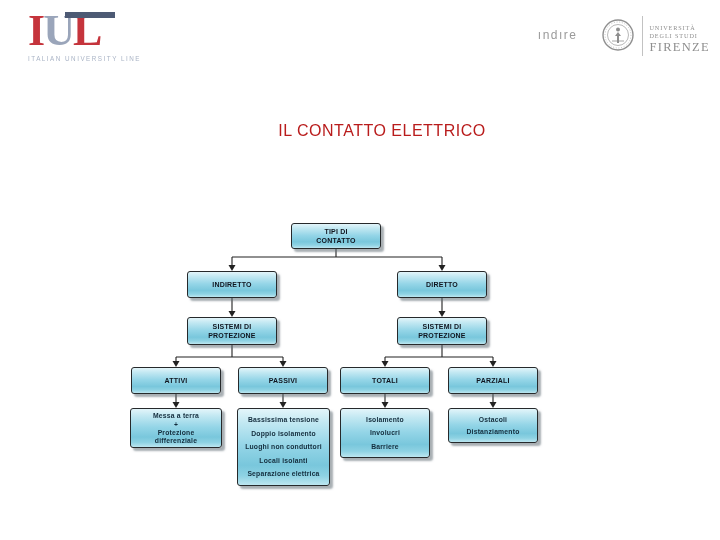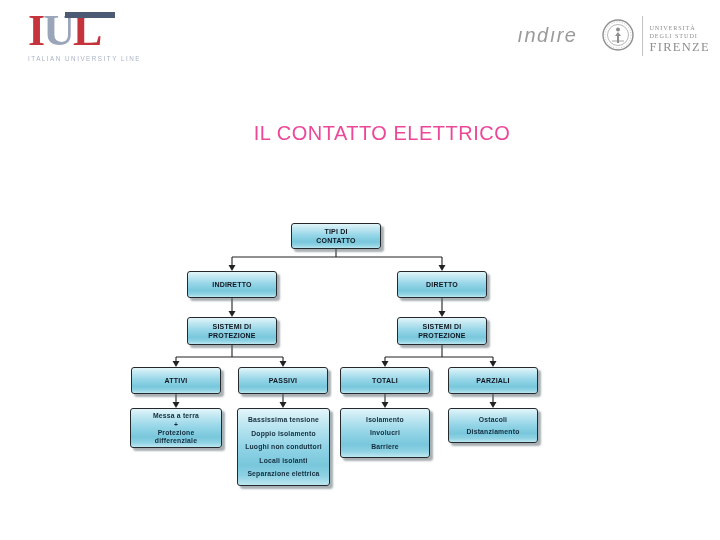--- a/index.html
+++ b/index.html
@@ -13,31 +13,31 @@
   
   .iul { position:absolute; left:28px; top:8px; width:110px; }
   .iul-bar { position:absolute; left:37px; top:4px; width:50px; height:6px; background:#4d5a74; }
   .iul-letters { font-family:"Liberation Serif", serif; font-weight:bold; font-size:44px; line-height:1.05; letter-spacing:-2px; }
   .iul-red { color:#c5343c; }
   .iul-slate { color:#9aa5ba; }
   .iul-sub { font-size:6.3px; color:#aab4c6; letter-spacing:1.5px; margin-top:1px; white-space:nowrap; }
 
   
   .right-logos { position:absolute; right:10px; top:14px; display:flex; align-items:center; gap:11px; }
-  .indire-word { font-size:20px; color:#9a9a9a; letter-spacing:1.5px; font-weight:500; margin-right:12px;font-style:italic; }
+  .indire-word { font-size:12px; color:#9a9a9a; letter-spacing:1.5px; font-weight:500; margin-right:12px; }
   .unifi { display:flex; align-items:flex-end; gap:7px; }
   .unifi-divider { width:1px; height:40px; background:#c2c2c2; }
   .unifi-text { color:#8f8f8f; font-family:"Liberation Serif", serif; line-height:1.25; }
   .unifi-small { font-size:6.2px; letter-spacing:0.9px; }
   .unifi-big { font-size:12.5px; letter-spacing:1.3px; margin-top:1px; }
 
   
   .title {
     position:absolute; left:382px; top:122px; transform:translateX(-50%);
-    font-size:20px; color:#ec4899; letter-spacing:0.5px; white-space:nowrap;
+    font-size:16px; color:#b91c1c; letter-spacing:0.5px; white-space:nowrap;
   }
 
   
   .connectors { position:absolute; left:0; top:0; width:720px; height:540px; pointer-events:none; }
 
   .node {
     position:absolute;
     border:1px solid #26292b; border-radius:3px;
     background:linear-gradient(180deg,#e3f5fa 0%, #c2e8f2 18%, #94d5e7 48%, #79c7dc 74%, #8ed2e3 88%, #bce6f0 100%);
     box-shadow:3px 3px 2px rgba(96,110,117,0.55);

